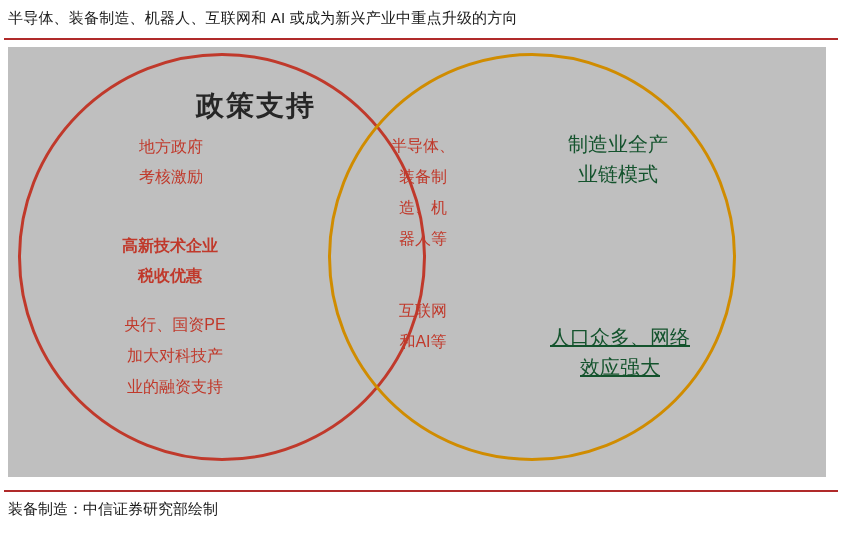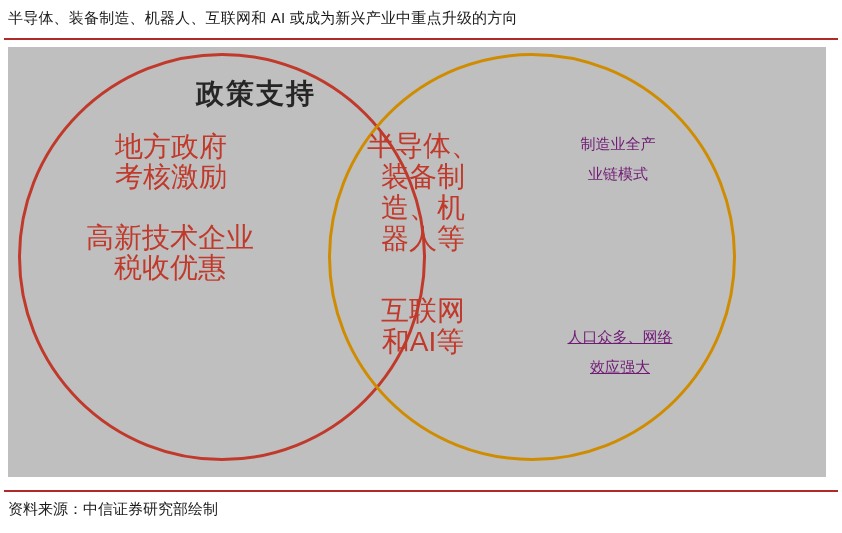--- a/index.html
+++ b/index.html
@@ -70,49 +70,50 @@
   .heading {
     position: absolute;
     font-size: 28px;
     font-weight: bold;
     letter-spacing: 2px;
     color: #262626;
     white-space: nowrap;
   }
   .heading-left {
     left: 188px;
-    top: 28px;
+    top: 40px;
   }
   .heading-right {
     left: 466px;
     top: 28px;
   }
   .txt {
     position: absolute;
     text-align: center;
     line-height: 30px;
     white-space: pre-line;
   }
   .txt-red {
     color: #c0392b;
-    font-size: 28px;
+    font-size: 16px;
   }
   .txt-blue {
-    color: #701a75;
-    font-size: 15px;
+    color: #14532d;
+    font-size: 20px;
   }
   .left-1 {
     left: 58px;
     top: 85px;
     width: 210px;
   }
   .left-2 {
     left: 42px;
-    top: 176px;
+    top: 184px;
     width: 240px;
+    font-weight: bold;
   }
   .left-3 {
     left: 48px;
     top: 262px;
     width: 238px;
     line-height: 31px;
   }
   .mid-1 {
     left: 352px;
     top: 83px;
@@ -168,30 +169,33 @@
   <div class="figure">
     <div class="circle circle-left"></div>
     <div class="circle circle-right"></div>
 
     <div class="heading heading-left">政策支持</div>
 
     <div class="txt txt-red left-1">地方政府
 考核激励</div>
     <div class="txt txt-red left-2">高新技术企业
 税收优惠</div>
+    <div class="txt txt-red left-3">央行、国资PE
+加大对科技产
+业的融资支持</div>
 
     <div class="txt txt-red mid-2">互联网
 和AI等</div>
     <div class="txt txt-red mid-1">半导体、
 装备制
 造、机
 器人等</div>
 
     <div class="txt txt-blue right-1">制造业全产
 业链模式</div>
     <div class="txt txt-blue right-3">人口众多、网络
 效应强大</div>
   </div>
 
   <div class="rule-bottom"></div>
-  <div class="source">资料来源：中信证券研究部绘制</div>
+  <div class="source">装备制造：中信证券研究部绘制</div>
 
 </div>
 
 </body></html>

